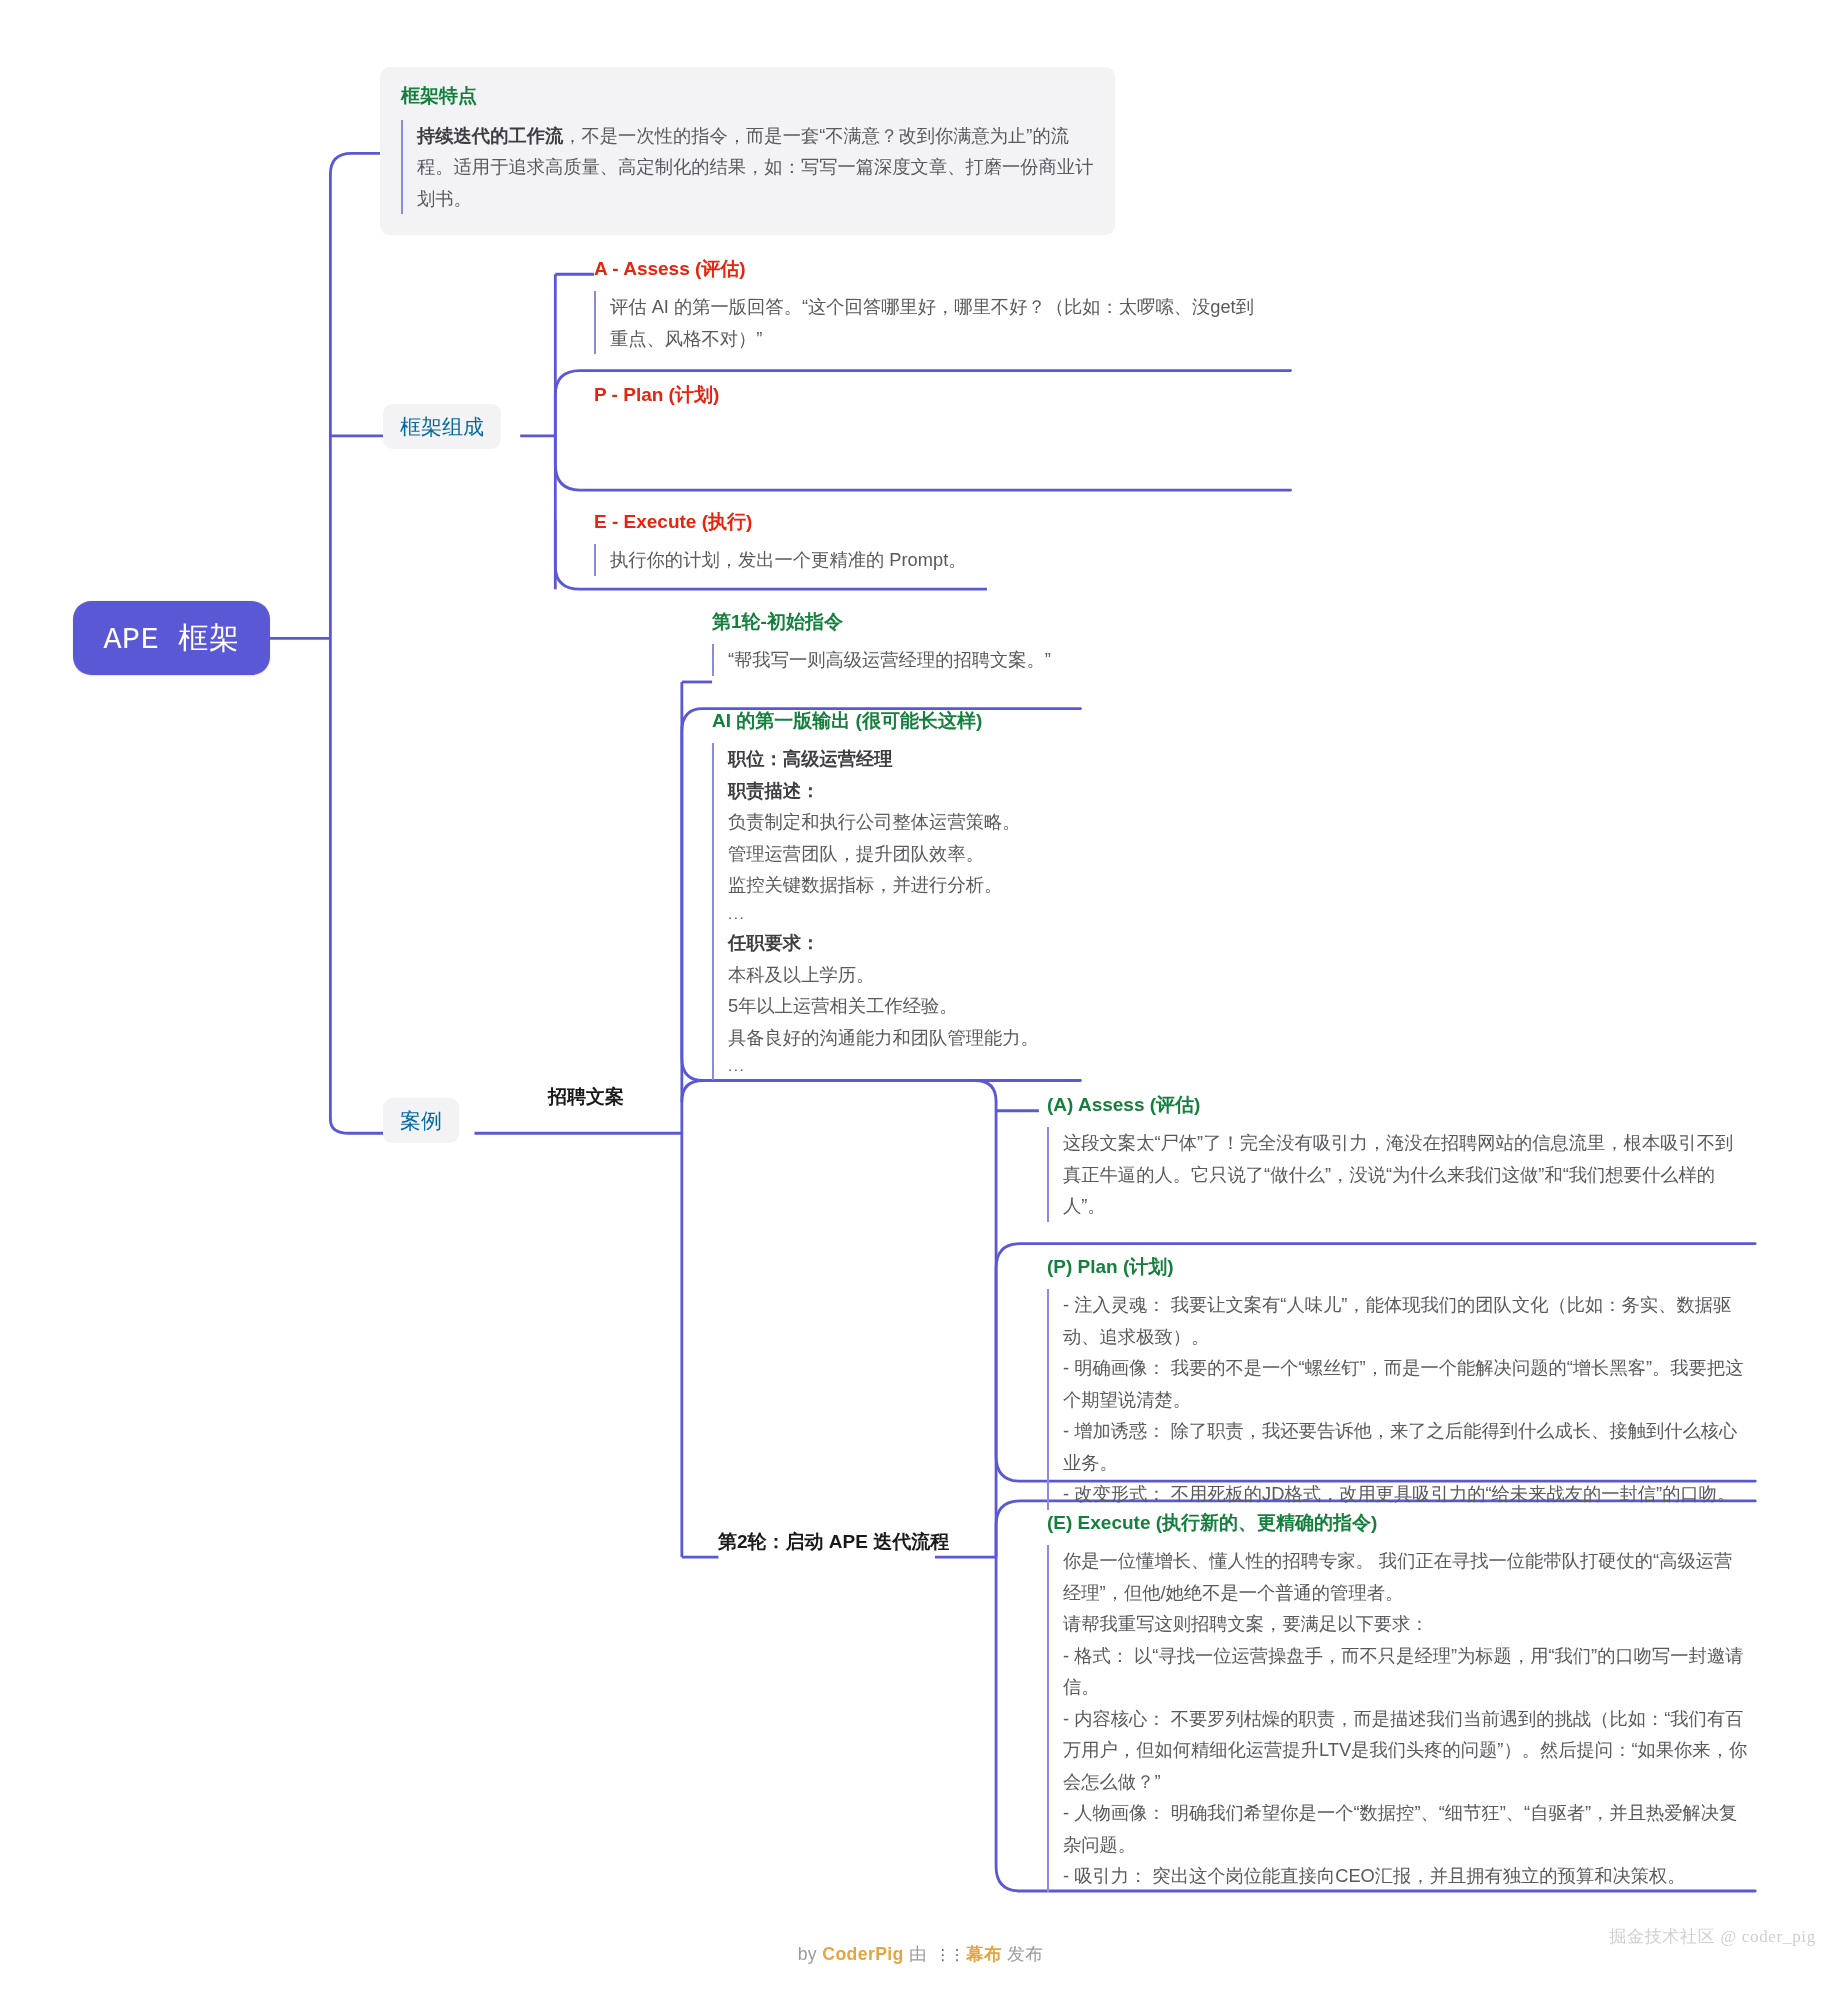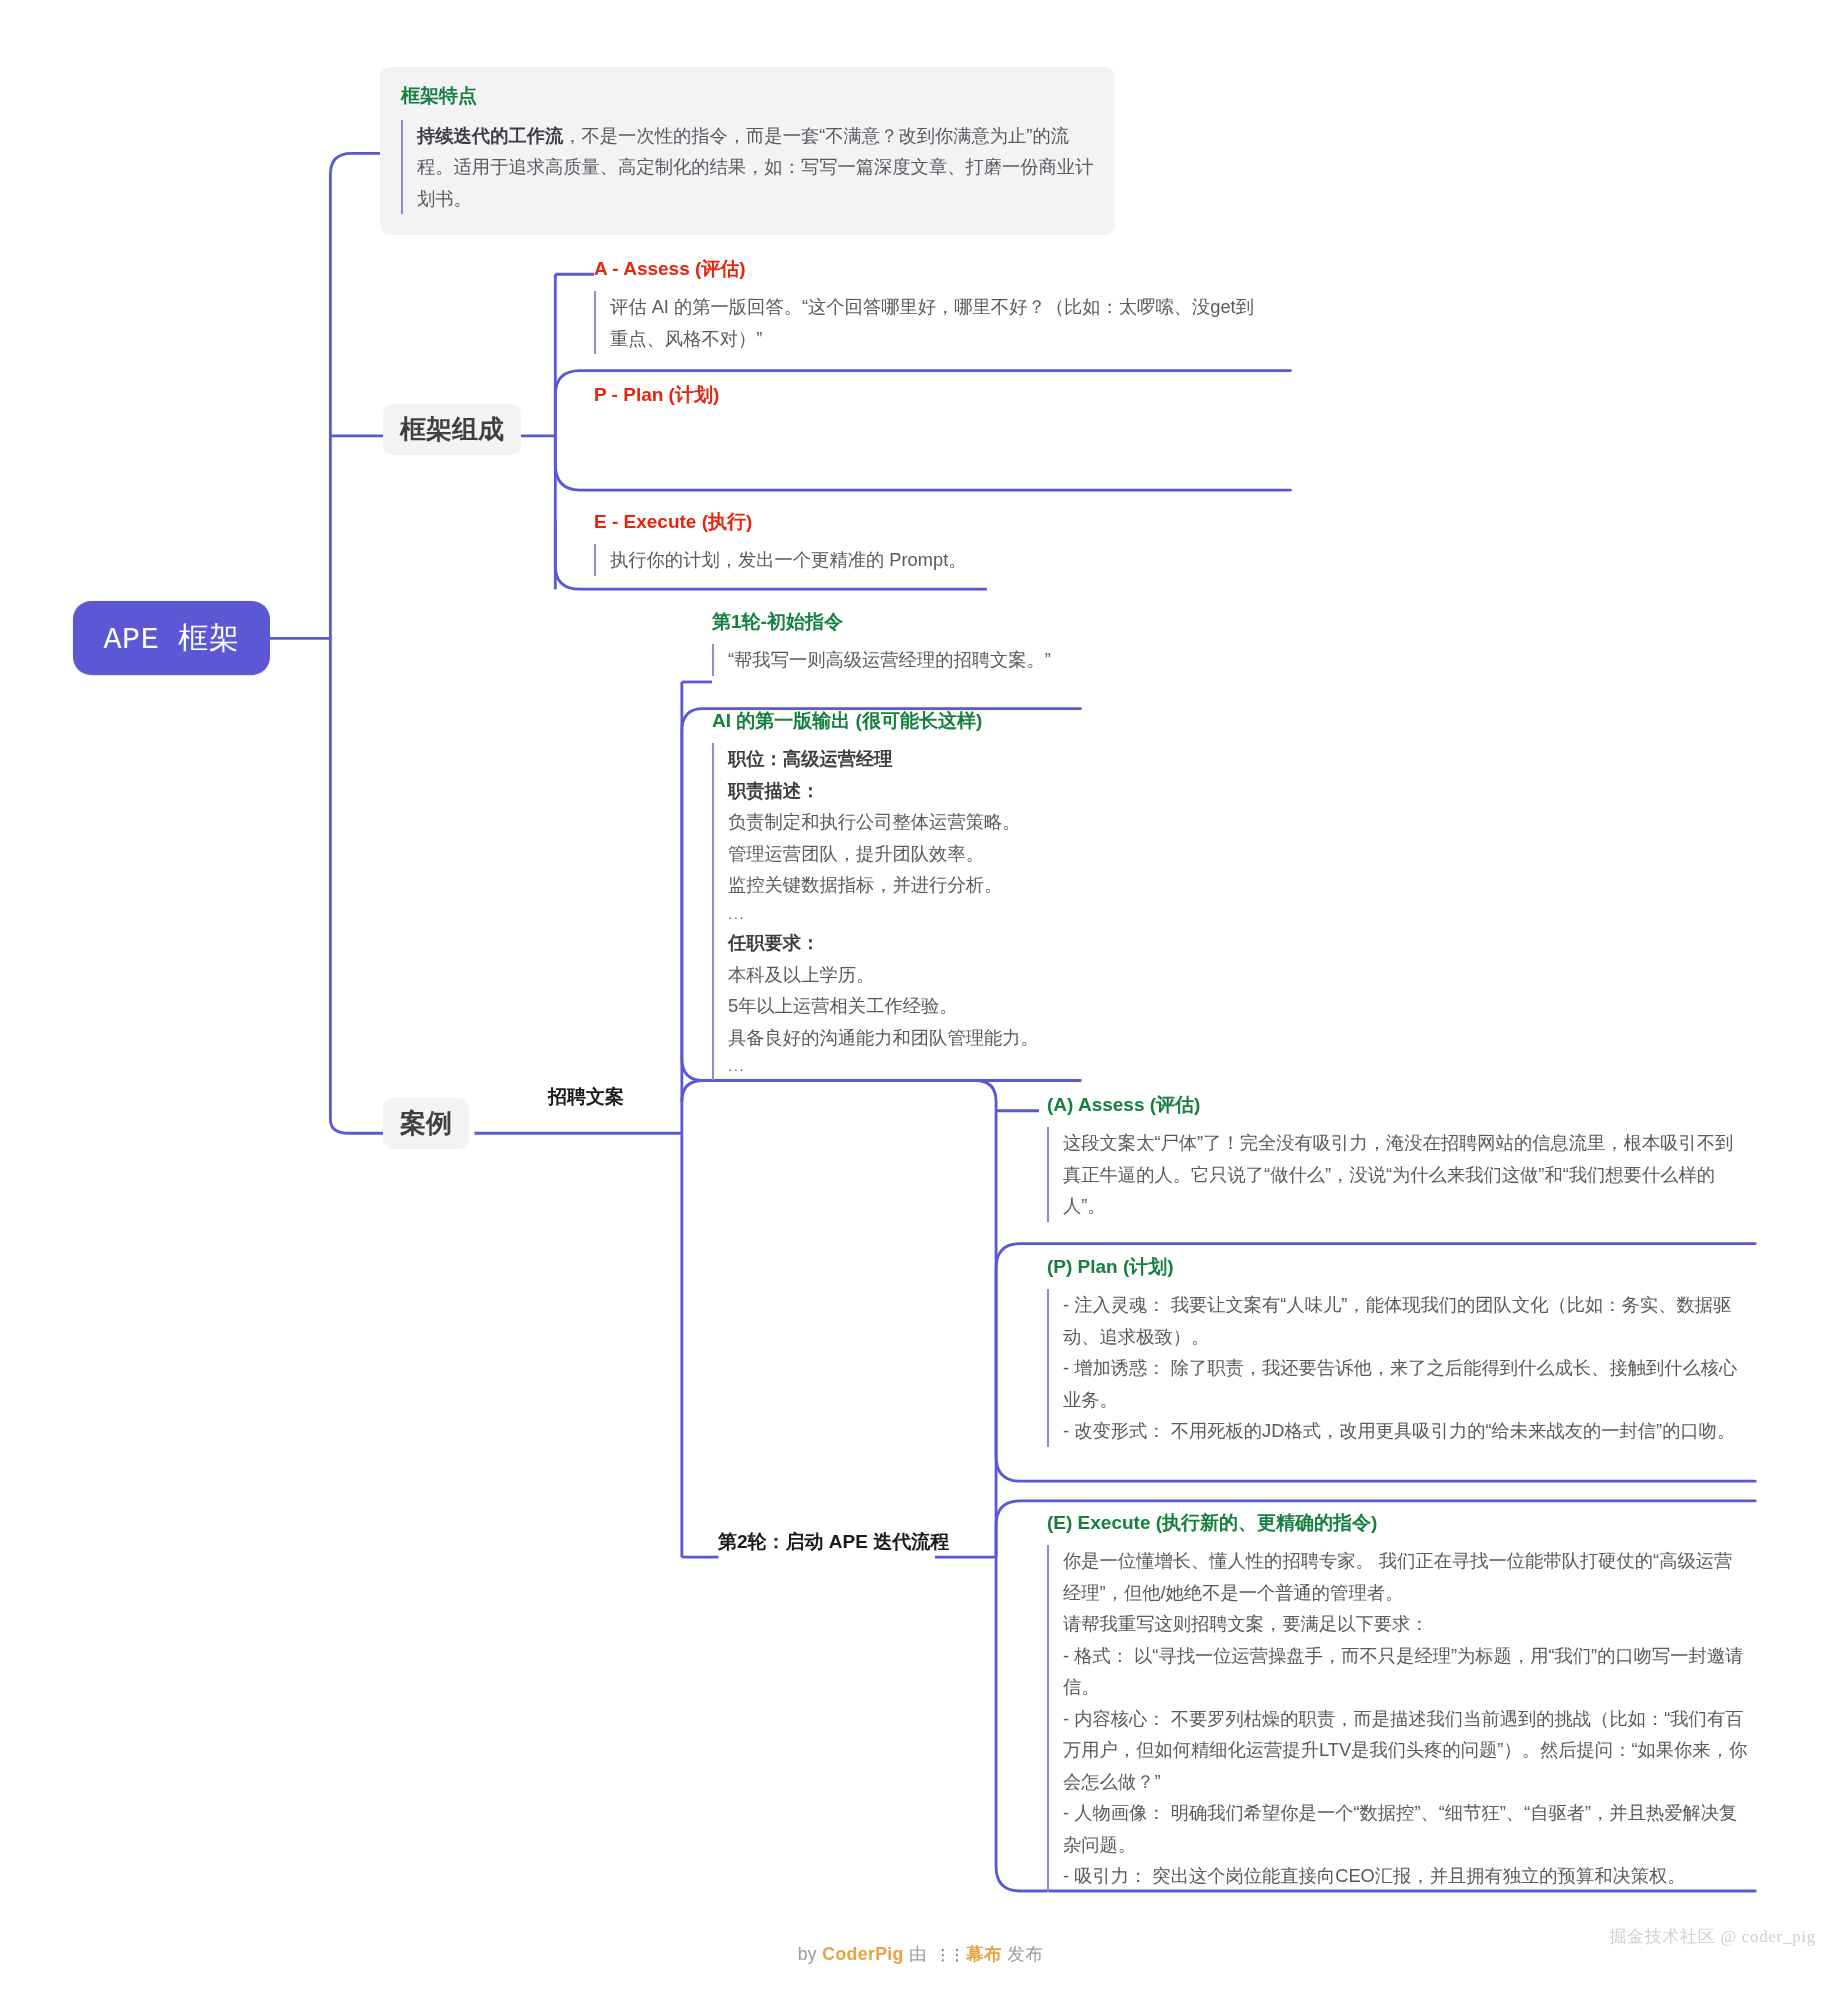--- a/index.html
+++ b/index.html
@@ -44,23 +44,23 @@
     letter-spacing: 0.7px;
     box-shadow: 0 0.7px 2.1px rgba(0,0,0,0.12);
     font-family: Liberation Mono, monospace;
   }
   
   .pill {
     position: absolute;
     background: #f3f3f5;
     border-radius: 9.8px;
     padding: 9.8px 17px;
-    font-size: 26px;
-    font-weight: bold;
-    color: #404040;
+    font-size: 21px;
+    font-weight: normal;
+    color: #0369a1;
     white-space: nowrap;
     line-height: 1.2;
   }
   .pill-frame-compose { left: 383px; top: 404px; }
   .pill-case         { left: 383px; top: 1098px; }
   
   .plain-label {
     position: absolute;
     font-size: 19px;
     font-weight: bold;
@@ -255,20 +255,21 @@
 
   <div class="block" style="left:1047px; top:1093px; width:703px;">
     <div class="block-title title-dark">(A) Assess (评估)</div>
     <div class="block-body">这段文案太“尸体”了！完全没有吸引力，淹没在招聘网站的信息流里，根本吸引不到真正牛逼的人。它只说了“做什么”，没说“为什么来我们这做”和“我们想要什么样的人”。</div>
   </div>
 
   <div class="block" style="left:1047px; top:1255px; width:703px;">
     <div class="block-title title-dark">(P) Plan (计划)</div>
     <div class="block-body">
       <span class="ln">- 注入灵魂： 我要让文案有“人味儿”，能体现我们的团队文化（比如：务实、数据驱动、追求极致）。</span>
+      <span class="ln">- 明确画像： 我要的不是一个“螺丝钉”，而是一个能解决问题的“增长黑客”。我要把这个期望说清楚。</span>
       <span class="ln">- 增加诱惑： 除了职责，我还要告诉他，来了之后能得到什么成长、接触到什么核心业务。</span>
       <span class="ln">- 改变形式： 不用死板的JD格式，改用更具吸引力的“给未来战友的一封信”的口吻。</span>
     </div>
   </div>
 
   <div class="block" style="left:1047px; top:1511px; width:703px;">
     <div class="block-title title-dark">(E) Execute (执行新的、更精确的指令)</div>
     <div class="block-body">
       <span class="ln">你是一位懂增长、懂人性的招聘专家。 我们正在寻找一位能带队打硬仗的“高级运营经理”，但他/她绝不是一个普通的管理者。</span>
       <span class="ln">请帮我重写这则招聘文案，要满足以下要求：</span>

